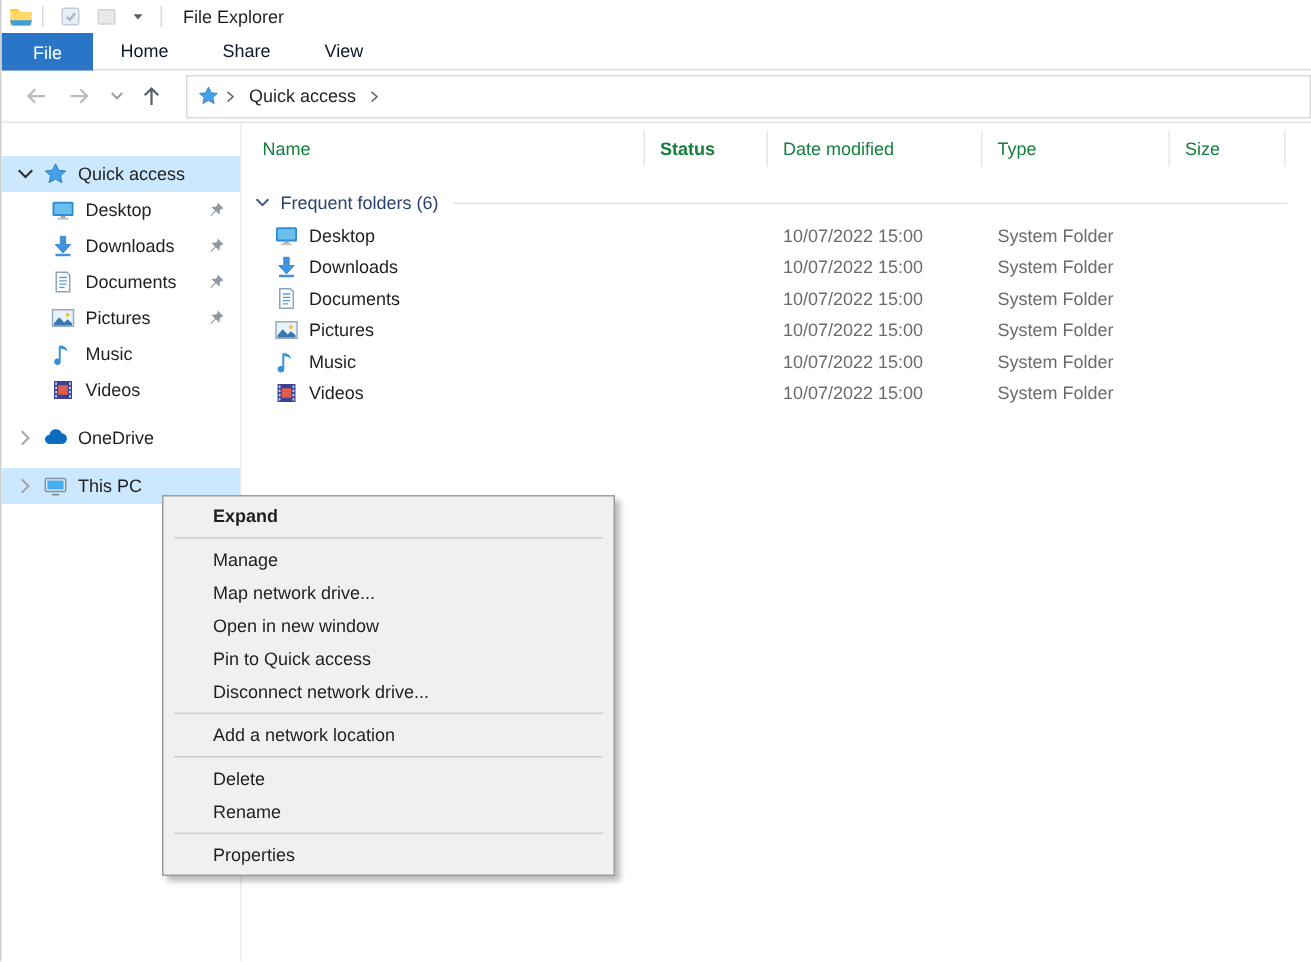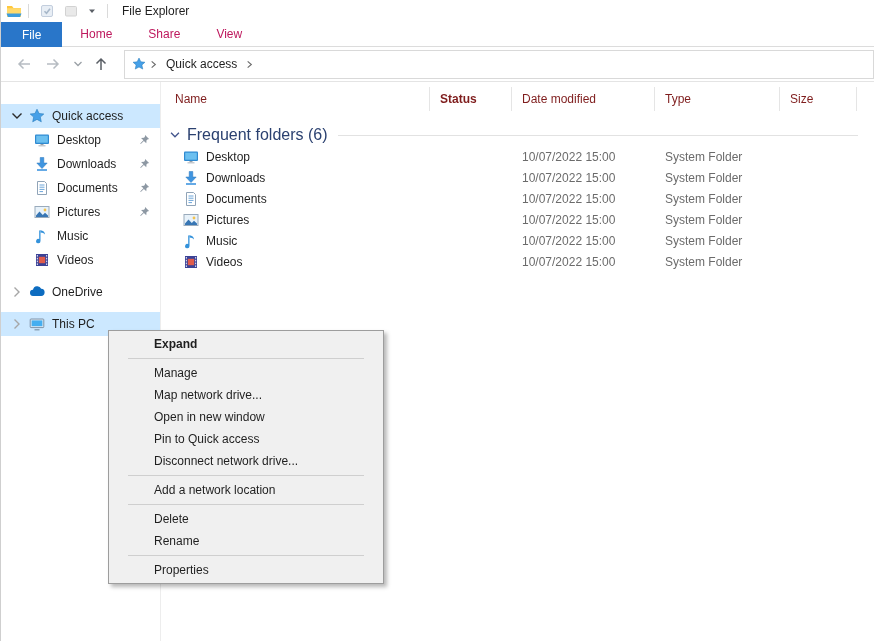--- a/index.html
+++ b/index.html
@@ -16,21 +16,21 @@
   .icon16{width:16px;height:16px;flex:none;}
   .icon14{width:14px;height:14px;flex:none;}
   .icon12{width:12px;height:12px;flex:none;}
   .qbtn{display:inline-flex;margin:0 4px;}
   .qsep{width:1px;height:14px;background:#dadada;margin:0 6px;flex:none;}
   .qdrop{display:inline-flex;margin:0 3px;}
   .title{margin-left:8px;}
 
   
   .tabs{height:24px;display:flex;align-items:stretch;border-bottom:1px solid #dcdcdc;}
-  .tab{display:flex;align-items:center;justify-content:center;padding:0 18px;color:#be185d;}
+  .tab{display:flex;align-items:center;justify-content:center;padding:0 18px;color:#0f172a;}
   .tab.active{background:var(--accent,#2976c9);color:#fff;padding:0 21px;margin-bottom:-1px;}
 
   
   .navbar{height:34px;display:flex;align-items:center;border-bottom:1px solid #e4e4e4;padding-left:12px;}
   .navbtn{width:22px;height:22px;display:flex;align-items:center;justify-content:center;margin-right:7px;flex:none;}
   .navbtn.small{width:14px;margin-right:5px;}
   .addressbar{flex:1;height:27px;border:1px solid #d9d9d9;display:flex;align-items:center;padding-left:7px;margin-left:5px;background:#fff;}
   .crumblabel{padding:0 5px;}
   .crumbchev{width:11px;height:11px;margin:0 2px;}
 
@@ -42,46 +42,46 @@
   .srow.gap{margin-top:8px;}
   .schev{width:16px;height:16px;margin-right:4px;display:flex;align-items:center;justify-content:center;flex:none;}
   .spacer{width:25px;flex:none;}
   .sicon{width:16px;height:16px;flex:none;}
   .slabel{margin-left:7px;white-space:nowrap;}
   .spin{width:14px;height:14px;margin-left:auto;margin-right:9px;flex:none;}
 
   .main{flex:1;display:flex;flex-direction:column;min-width:0;}
   .colheaders{height:30px;display:flex;flex:none;}
   .ch{box-sizing:border-box;display:flex;align-items:center;border-right:1px solid #e5e5e5;
-      color:#7f1d1d;padding-left:10px;height:24px;margin-top:5px;white-space:nowrap;}
+      color:#15803d;padding-left:10px;height:24px;margin-top:5px;white-space:nowrap;}
   .c0{width:269px;padding-left:14px;}
   .c1{width:82px;font-weight:bold;}
   .c2{width:143px;}
   .c3{width:125px;}
   .c4{width:77px;}
 
   .filearea{flex:1;overflow:hidden;}
   .group{margin-top:12px;}
   .group.g1{margin-top:10px;}
-  .ghead{display:flex;align-items:center;height:22px;padding-left:7px;color:var(--group-header,#2b4170);font-size:16px;}
+  .ghead{display:flex;align-items:center;height:22px;padding-left:7px;color:var(--group-header,#2b4170);font-size:12px;}
   .gchev{width:14px;height:14px;margin-right:5px;flex:none;}
   .gline{flex:1;height:1px;background:#e2e2e2;margin:0 16px 0 10px;}
   .frow{height:21px;display:flex;align-items:center;}
   .fc{box-sizing:border-box;white-space:nowrap;overflow:hidden;}
   .fc.name{width:269px;padding-left:22px;display:flex;align-items:center;}
   .ficon{width:16px;height:16px;flex:none;margin-right:7px;}
   .fc.status{width:82px;padding-left:10px;}
   .fc.date{width:143px;padding-left:10px;color:#6b6b6b;}
   .fc.type{width:125px;padding-left:10px;color:#6b6b6b;}
   .fc.size{width:77px;padding-left:10px;color:#6b6b6b;}
 
   
-  .ctxmenu{position:absolute;left:107px;top:330px;width:276px;box-sizing:border-box;
+  .ctxmenu{position:absolute;left:107px;top:330px;width:302px;box-sizing:border-box;
     background:var(--menu-bg,#f0f0f0);border:1px solid #9d9d9d;
-    box-shadow:3px 3px 4px rgba(0,0,0,.28);padding:2px 12px;z-index:10;}
+    box-shadow:3px 3px 4px rgba(0,0,0,.28);padding:2px 0;z-index:10;}
   .mi{height:22px;line-height:22px;padding-left:33px;white-space:nowrap;}
   .mi.bold{font-weight:bold;}
   .msep{height:1px;background:#cfcfcf;margin:3px 7px;}
 </style>
 </head>
 <body>
 
 <div class="window" data-name="file-explorer-window">
 
   <div class="titlebar" data-name="titlebar">

